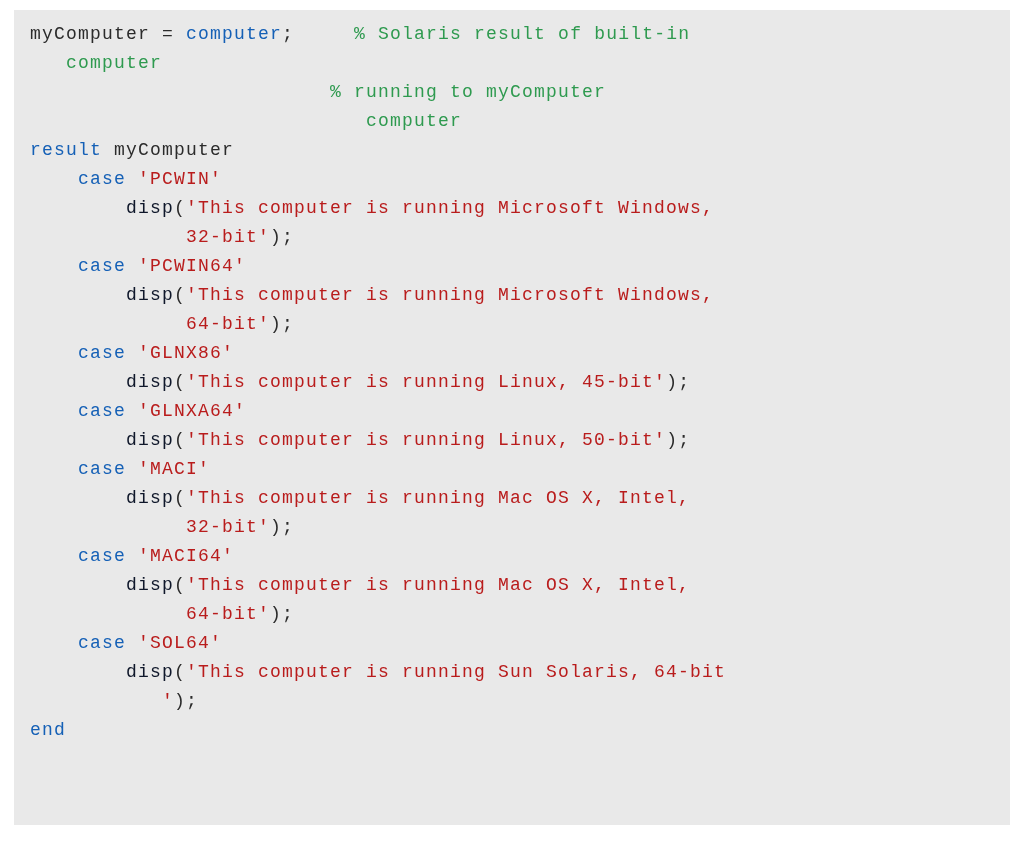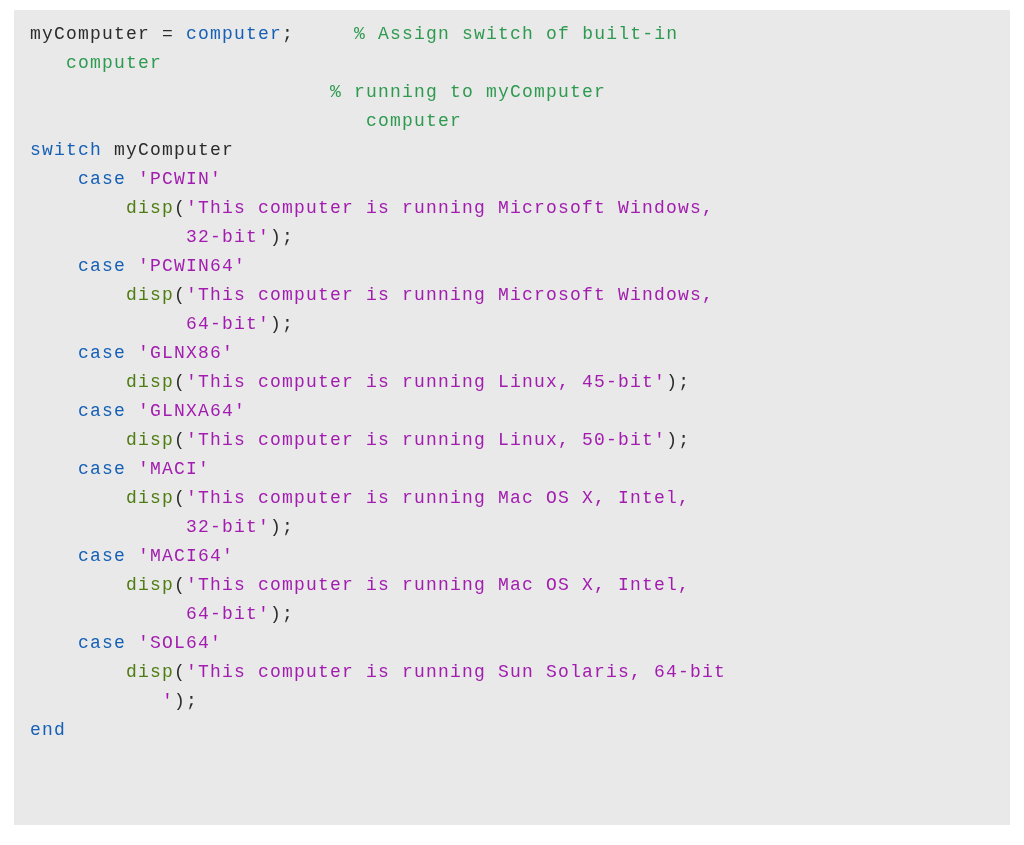--- a/index.html
+++ b/index.html
@@ -21,32 +21,32 @@
     margin: 0;
     font-family: "Courier New", Courier, monospace;
     font-size: 18px;
     line-height: 29px;
     letter-spacing: 1.2px;
     white-space: pre;
     color: #2b2b2b;
   }
   .tok-kw   { color: #1560b6; }
   .tok-cm   { color: #2e9a4f; }
-  .tok-str  { color: #a21caf; }
-  .tok-fn   { color: #4d7c0f; margin-top: 24px; }
+  .tok-str  { color: #b91c1c; }
+  .tok-fn   { color: #0f172a; margin-top: 24px; }
 </style>
 </head>
 <body>
 
 <div class="code-block">
-<pre class="code"><span><span>myComputer</span><span> = </span><span class="tok-kw">computer</span><span>;</span>     <span class="tok-cm">% Assign switch of built-in</span></span>
+<pre class="code"><span><span>myComputer</span><span> = </span><span class="tok-kw">computer</span><span>;</span>     <span class="tok-cm">% Solaris result of built-in</span></span>
 <span>   <span class="tok-cm">computer</span></span>
 <span>                         <span class="tok-cm">% running to myComputer</span></span>
 <span>                            <span class="tok-cm">computer</span></span>
-<span><span class="tok-kw">switch</span><span> myComputer</span></span>
+<span><span class="tok-kw">result</span><span> myComputer</span></span>
 <span>    <span class="tok-kw">case</span> <span class="tok-str">'PCWIN'</span></span>
 <span>        <span class="tok-fn">disp</span>(<span class="tok-str">'This computer is running Microsoft Windows,</span></span>
 <span>            <span class="tok-str"> 32-bit'</span>);</span>
 <span>    <span class="tok-kw">case</span> <span class="tok-str">'PCWIN64'</span></span>
 <span>        <span class="tok-fn">disp</span>(<span class="tok-str">'This computer is running Microsoft Windows,</span></span>
 <span>            <span class="tok-str"> 64-bit'</span>);</span>
 <span>    <span class="tok-kw">case</span> <span class="tok-str">'GLNX86'</span></span>
 <span>        <span class="tok-fn">disp</span>(<span class="tok-str">'This computer is running Linux, 45-bit'</span>);</span>
 <span>    <span class="tok-kw">case</span> <span class="tok-str">'GLNXA64'</span></span>
 <span>        <span class="tok-fn">disp</span>(<span class="tok-str">'This computer is running Linux, 50-bit'</span>);</span>

